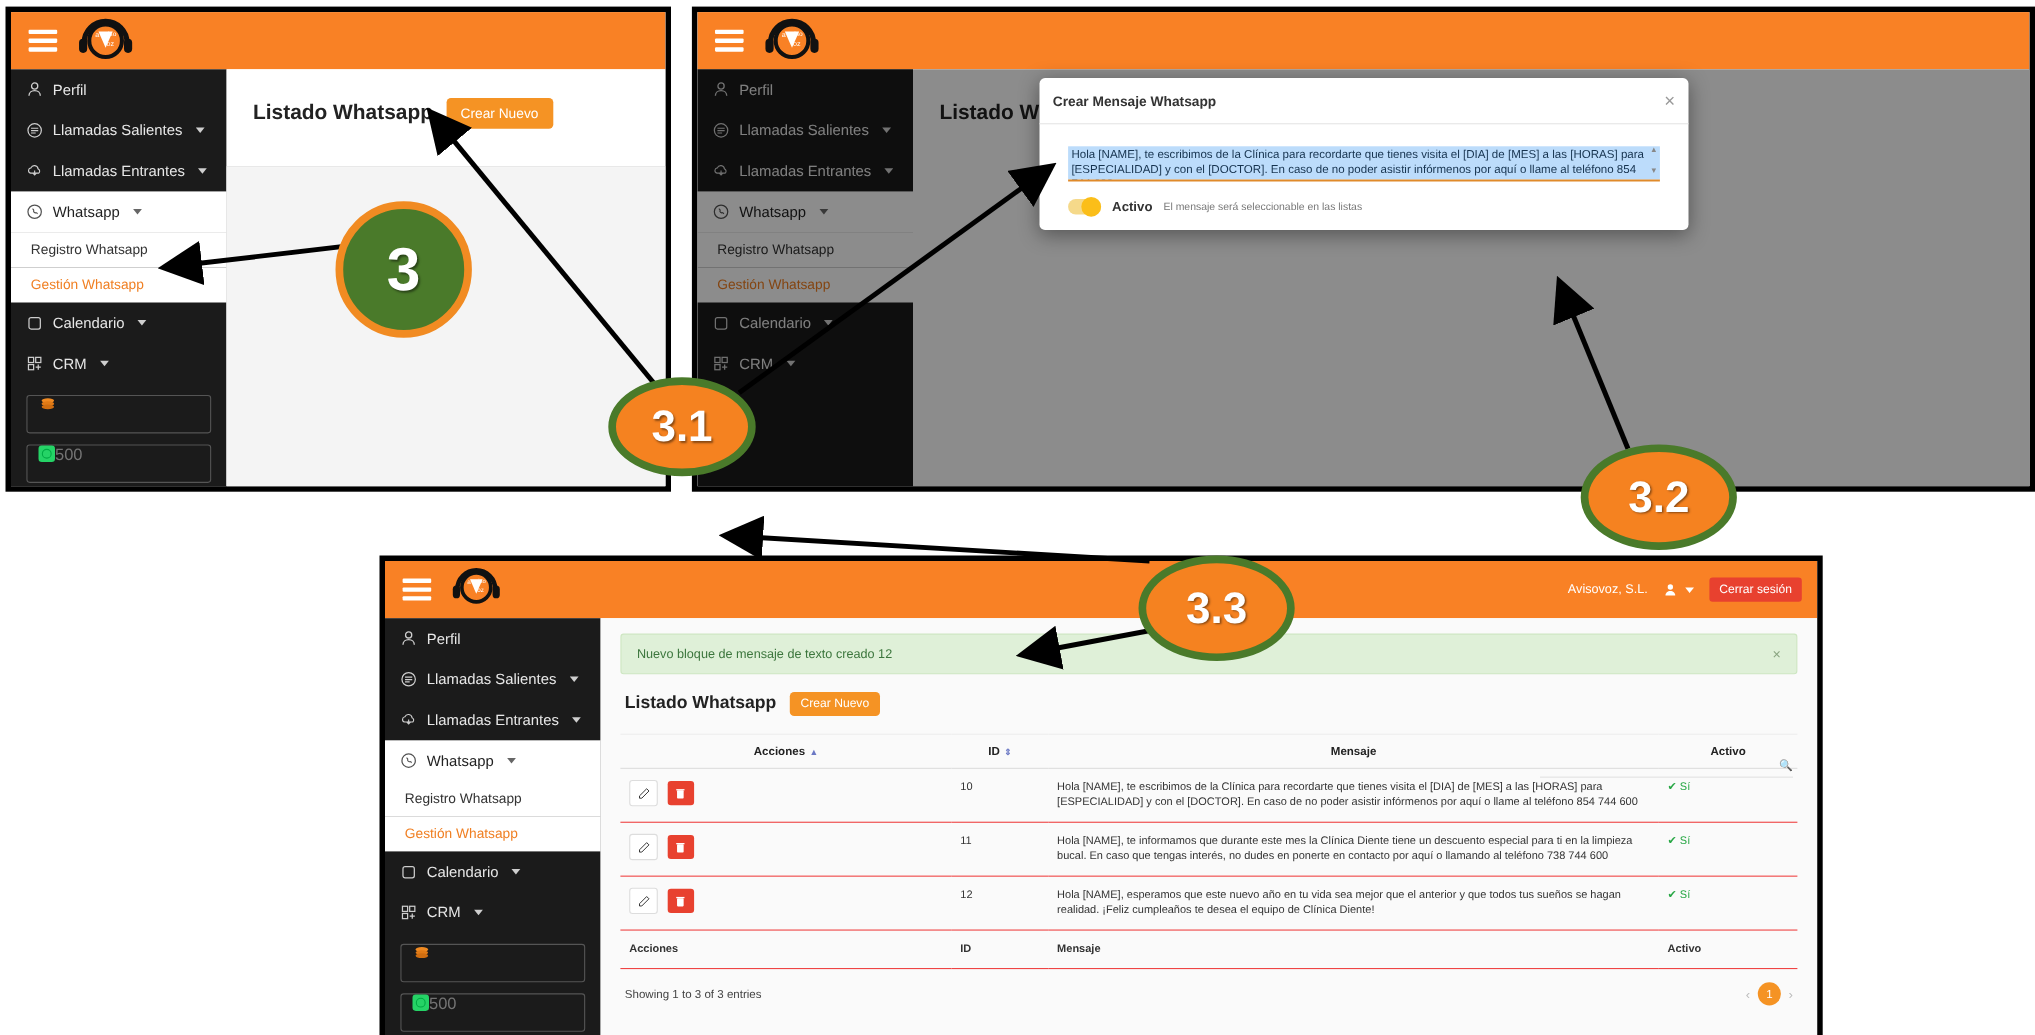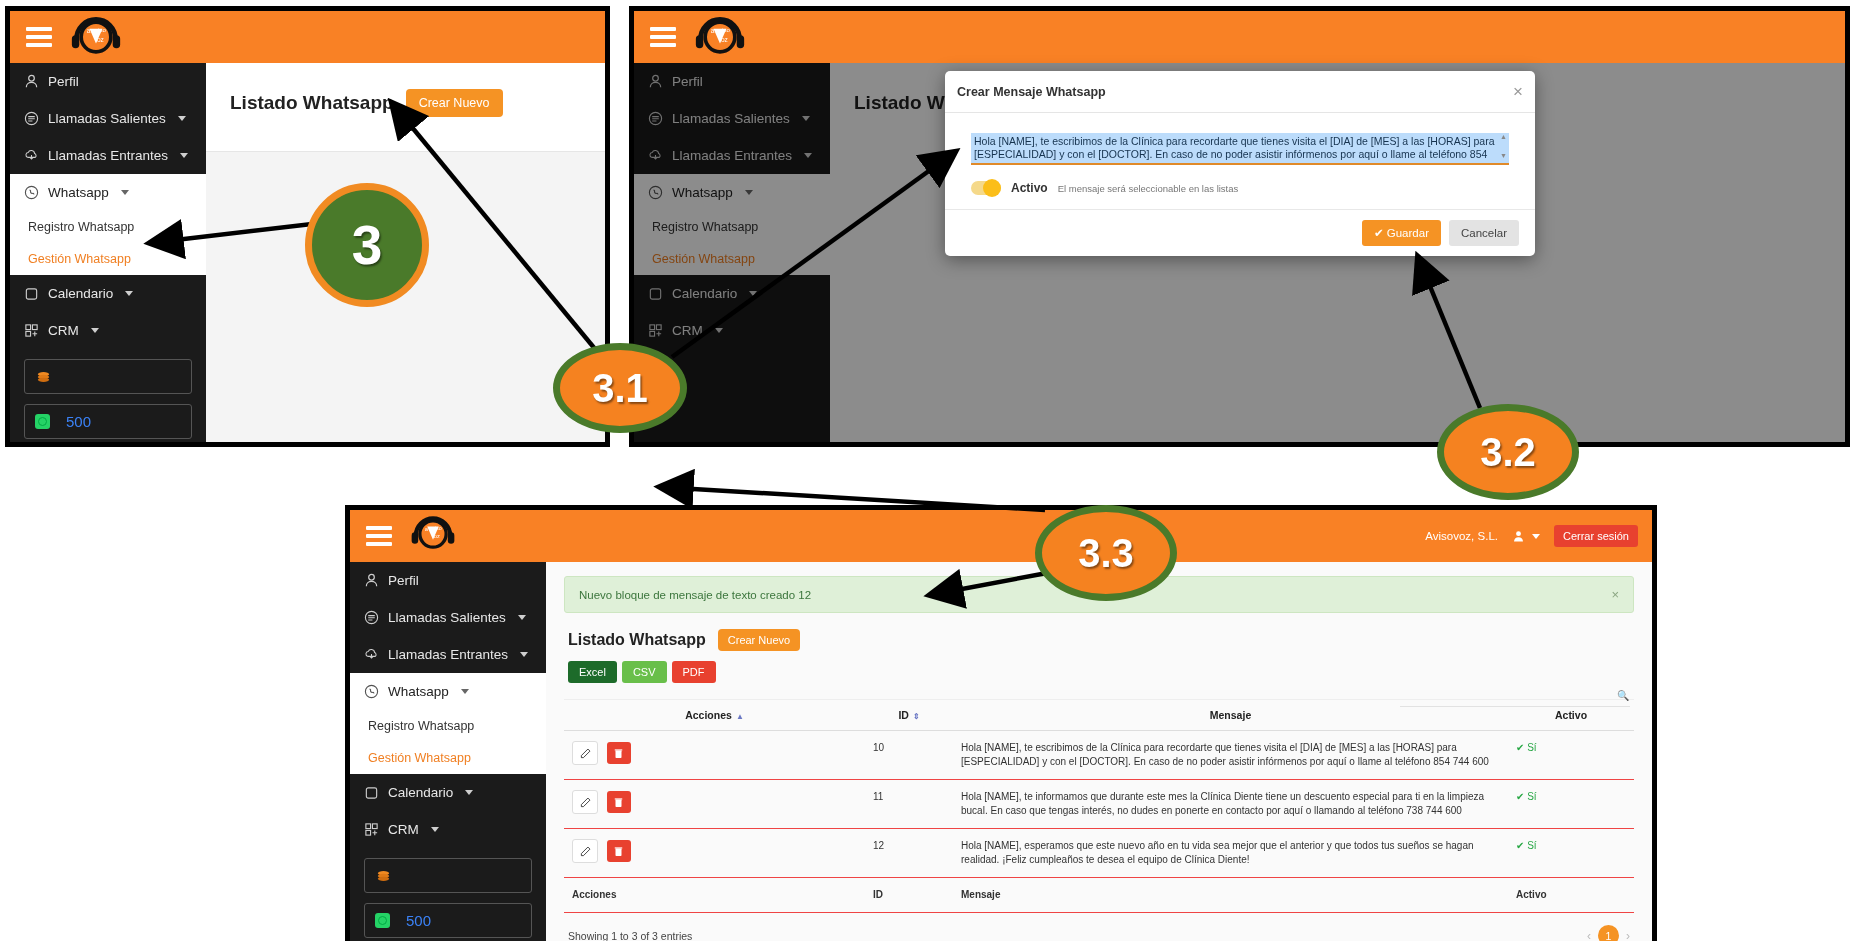--- a/index.html
+++ b/index.html
@@ -22,21 +22,21 @@
   .body-row{display:flex;height:calc(100% - 52px);}
   .sidebar{width:196px;background:#1b1b1b;color:#e7e7e7;font-size:13.5px;flex:0 0 auto;}
   .s-item{display:flex;align-items:center;gap:9px;padding:11px 14px;white-space:nowrap;}
   .s-item .ic{width:15px;height:15px;flex:0 0 auto;opacity:.92;}
   .caret{width:0;height:0;border-left:4px solid transparent;border-right:4px solid transparent;border-top:5px solid #cfcfcf;margin-left:3px;}
   .s-open{background:#fff;color:#222;}
   .s-open .caret{border-top-color:#666;}
   .s-sub{padding:9px 14px 9px 18px;font-size:12.5px;background:#fff;color:#333;}
   .s-sub.active{color:#f07f22;}
   .credits{padding:10px 14px 4px 14px;}
-  .credit-box{border:1px solid #555;border-radius:3px;height:33px;display:flex;align-items:center;padding:0 10px;gap:16px;margin-bottom:10px;color:#3b82f6;font-size:15px;}
+  .credit-box{border:1px solid #555;border-radius:3px;height:33px;display:flex;padding:0 10px;gap:0;margin-bottom:10px;color:#737373;font-size:15px;}
   .coin{width:17px;height:14px;}
   .wa-badge{width:15px;height:15px;background:#25d366;border-radius:3px;display:inline-block;position:relative;}
   .wa-badge:after{content:"";position:absolute;left:3px;top:3px;width:9px;height:9px;border:1.6px solid #0b3;border-radius:50%;box-sizing:border-box;border-color:#0a4;}
 
   .content{flex:1;background:#fff;position:relative;}
   .page-head{padding:26px 0 0 24px;display:flex;align-items:center;gap:12px;}
   .page-title{font-size:19px;font-weight:bold;color:#222;}
   .btn-orange{background:#f59324;color:#fff;border:none;border-radius:4px;padding:7px 13px;font-size:12.5px;cursor:pointer;}
   .content-sep{margin-top:34px;height:1px;background:#e6e6e6;}
   .content-grey{background:#f4f4f4;height:100%;}
@@ -294,24 +294,20 @@
           </div>
       </div>
       <div class="toggle-row">
         <div class="toggle">
             <span class="knob"></span>
           </div>
         <span class="t-lbl">Activo</span>
         <span class="t-help">El mensaje será seleccionable en las listas</span>
       </div>
     </div>
-    <div class="modal-foot">
-      <button class="btn-save">✔ Guardar</button>
-      <button class="btn-cancel">Cancelar</button>
-    </div>
   </div>
 </div>
 
 <div class="panel" id="panel3">
   <div class="topbar">
     <div style="display:flex;align-items:center;">
       <div class="hamburger">
           <span></span>
           <span></span>
           <span></span>
@@ -413,25 +409,20 @@
         <span>Nuevo bloque de mensaje de texto creado 12</span>
         <span class="x">×</span>
       </div>
       <div class="page-head" style="padding-top:16px;padding-left:22px;">
         <span class="page-title" style="font-size:16px;">Listado Whatsapp</span>
         <button class="btn-orange" style="padding:5px 10px;font-size:11px;">Crear Nuevo</button>
       </div>
       <div class="srch">
           <span class="mag">🔍</span>
         </div>
-      <div class="exp-row">
-        <button class="btn-excel">Excel</button>
-        <button class="btn-csv">CSV</button>
-        <button class="btn-pdf">PDF</button>
-      </div>
 
       <table class="dt">
         <thead>
           <tr>
             <th class="col-acc"><span>Acciones</span><span class="sort">▲</span></th>
             <th class="col-id"><span>ID</span><span class="sort">⇕</span></th>
             <th><span>Mensaje</span></th>
             <th class="col-act"><span>Activo</span></th>
           </tr>
         </thead>

